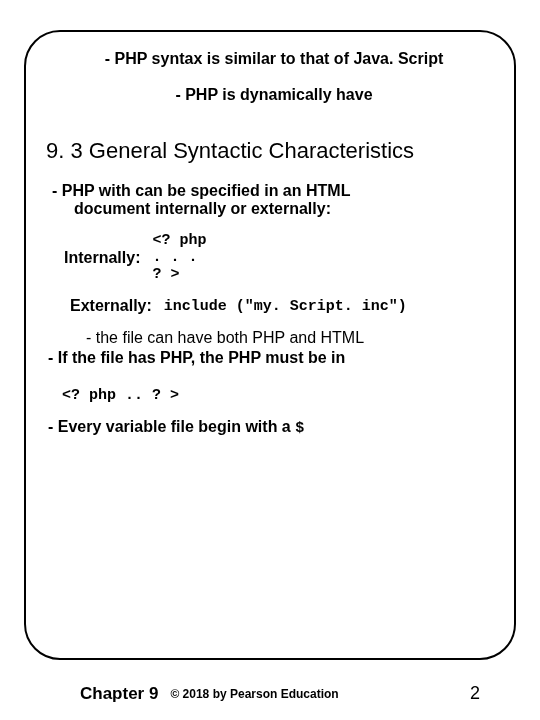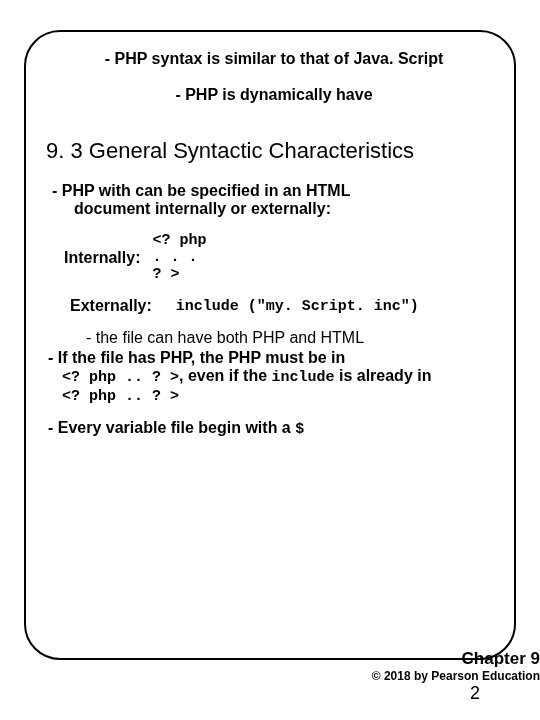--- a/index.html
+++ b/index.html
@@ -74,22 +74,21 @@
     font-weight: bold;
     margin-bottom: 14px;
     padding-left: 2px;
   }
   .footer {
     position: absolute;
     left: 0;
     right: 0;
     bottom: 16px;
     display: flex;
-    align-items: flex-end;
-    flex-direction: column;
+    align-items: center;
   }
   .footer-chapter {
     font-size: 17px;
     font-weight: bold;
     margin-left: 80px;
   }
   .footer-copy {
     font-size: 12px;
     font-weight: bold;
     margin-left: 12px;
@@ -122,32 +121,30 @@
     <span class="indent-body">document internally or externally:</span>
   </div>
 
   <div class="inline-row">
     <span class="label">Internally:</span>
     <span class="code">&lt;? php
 . . .
 ? &gt;</span>
   </div>
 
-  <div class="inline-row" style="padding-left:24px;gap:12px;">
+  <div class="inline-row" style="padding-left:24px;">
     <span class="label">Externally:</span>
     <span class="code">include ("my. Script. inc")</span>
   </div>
 
   <div class="sub-bullet">- the file can have both PHP and HTML</div>
 
   <div class="para">
     <span>- If the file has PHP, the PHP must be in </span><br>
-    <span style="padding-left:14px;">
-      <span class="code">&lt;? php .. ? &gt;</span><span>, even if the </span><span class="code">include</span><span> is already in </span>
-    </span><br>
+    <br>
     <span style="padding-left:14px;">
       <span class="code">&lt;? php .. ? &gt;</span>
     </span>
   </div>
 
   <div class="para">
     <span>- Every variable file begin with a </span><span class="code">$</span>
   </div>
 
 </div>

